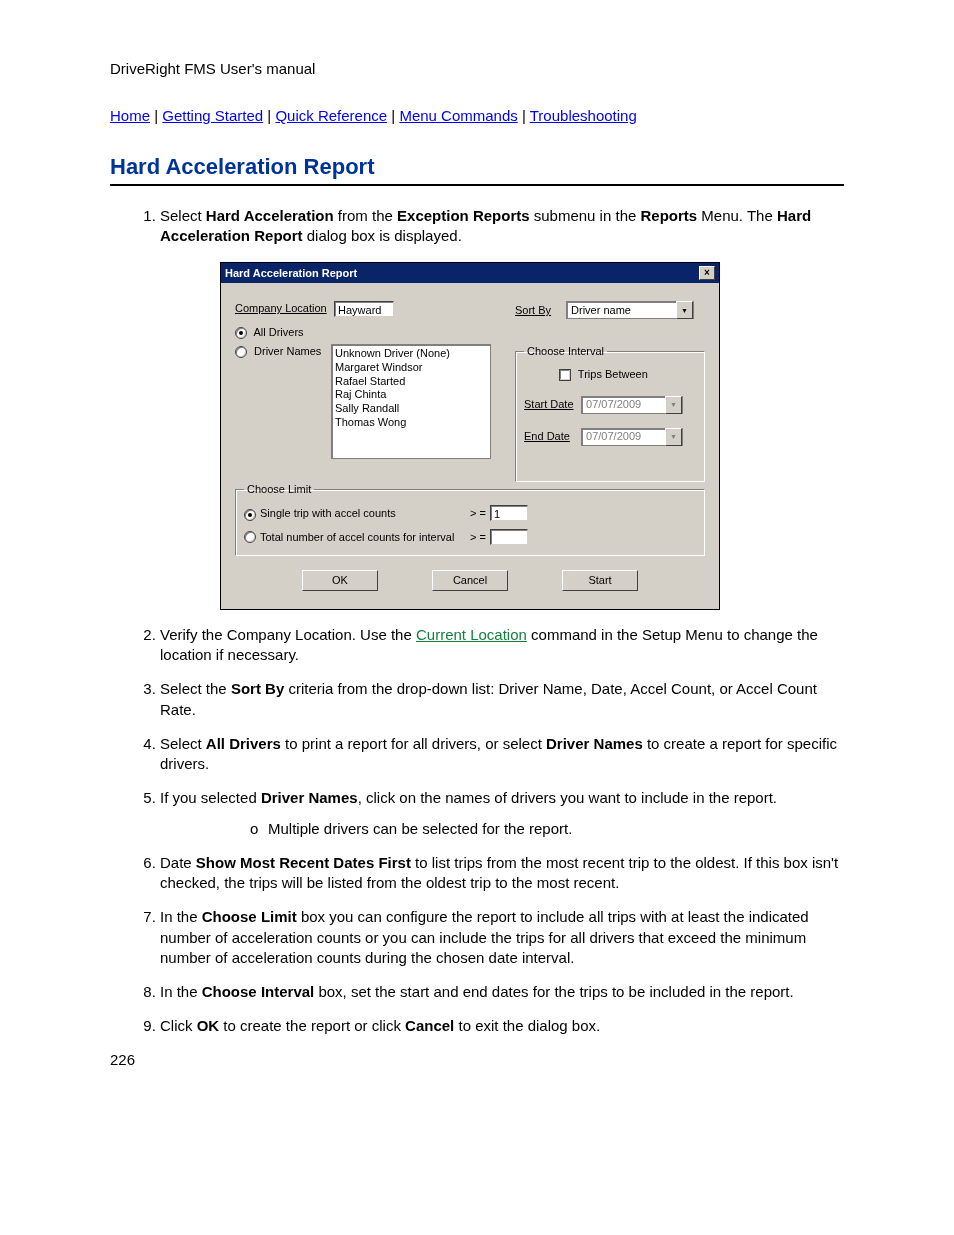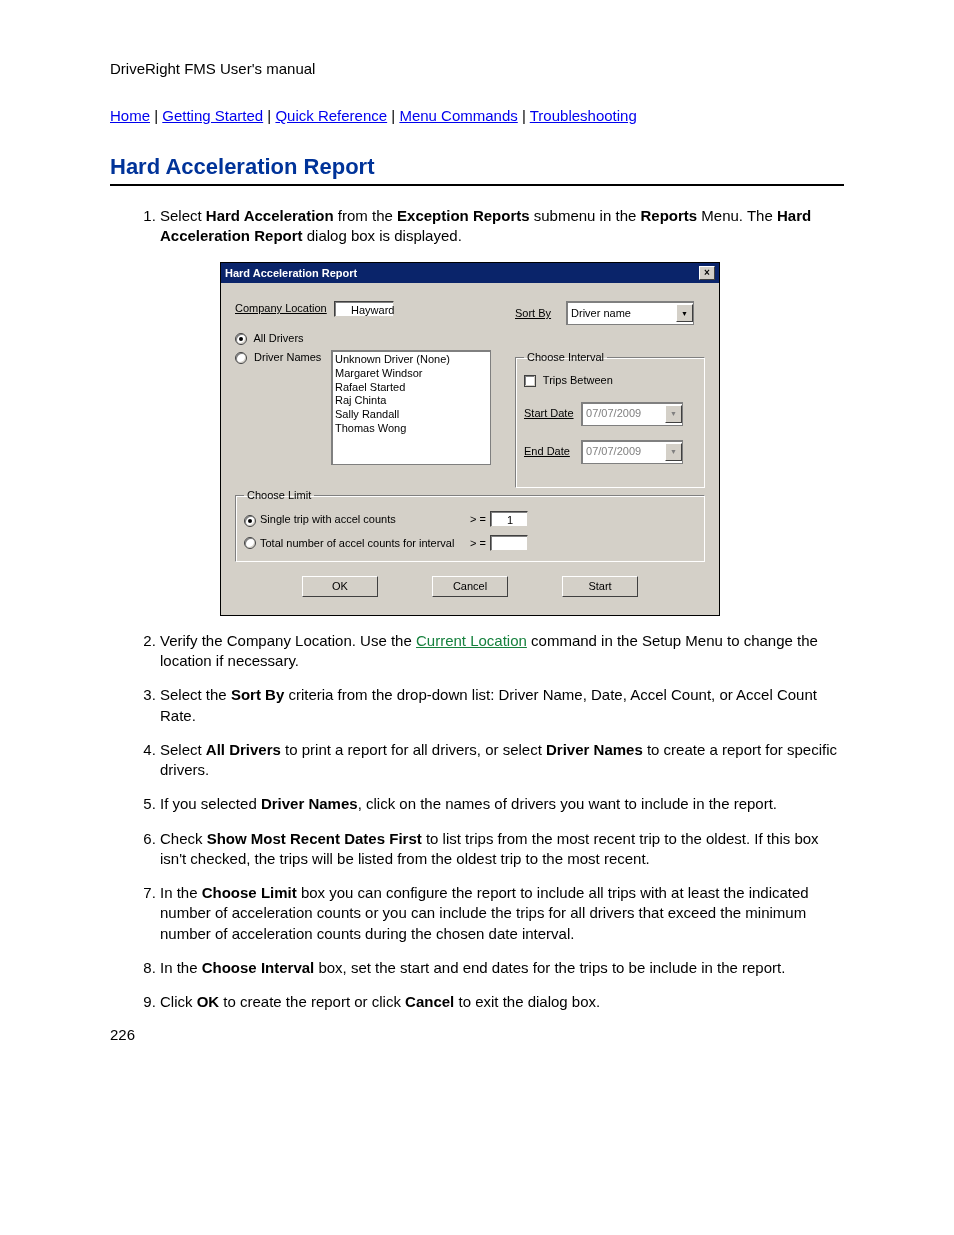--- a/index.html
+++ b/index.html
@@ -96,33 +96,33 @@
   .left-col { flex:1; }
   .right-col { width: 190px; }
   .lbl { display:inline-block;text-decoration:underline; }
   .textbox {
     background:#fff;
     border:1px solid #7f7f7f;
     border-top-color:#404040; border-left-color:#404040;
     border-right-color:#d4d0c8; border-bottom-color:#d4d0c8;
     box-shadow: inset 1px 1px 0 #808080;
     height:16px;
-    padding: 1px 16px;
+    padding: 1px 3px;
     box-sizing:border-box;
     font-size:11px;
     display:inline-block;
     vertical-align: middle;
   }
   .dropdown {
     display:inline-flex;
     align-items:center;
     background:#fff;
     border:1px solid #7f7f7f;
     box-shadow: inset 1px 1px 0 #808080;
-    height:24px;
+    height:18px;
     box-sizing:border-box;
   }
   .dropdown .dd-text { flex:1; padding:1px 4px; font-size:11px; }
   .dropdown .dd-btn {
     width:15px;height:16px;
     background:#d4d0c8;
     border:1px solid #fff;
     border-right-color:#404040; border-bottom-color:#404040;
     display:flex;align-items:center;justify-content:center;
     font-size:7px;
@@ -241,21 +241,21 @@
               <div>Margaret Windsor</div>
               <div>Rafael Started</div>
               <div>Raj Chinta</div>
               <div>Sally Randall</div>
               <div>Thomas Wong</div>
             </div>
           </div>
           <div class="right-col">
             <fieldset class="group" style="height:118px;">
               <legend>Choose Interval</legend>
-              <div style="margin-bottom:14px;">
+              <div style="margin-bottom:14px;margin-left:35px;">
                 <span class="checkbox"></span>
                 <span>Trips Between</span>
               </div>
               <div style="margin-bottom:14px;">
                 <span class="lbl" style="width:54px;">Start Date</span>
                 <span class="dropdown disabled" style="width:102px;">
                   <span class="dd-text">07/07/2009</span>
                   <span class="dd-btn">▼</span>
                 </span>
               </div>
@@ -304,33 +304,34 @@
     <span>Select the </span><b>Sort By</b><span> criteria from the drop-down list: Driver Name, Date, Accel Count, or Accel Count Rate.</span>
   </li>
 
   <li>
     <span>Select </span><b>All Drivers</b><span> to print a report for all drivers, or select </span><b>Driver Names</b><span> to create a report for specific drivers.</span>
   </li>
 
   <li>
     <span>If you selected </span><b>Driver Names</b><span>, click on the names of drivers you want to include in the report.</span>
     <ul class="sub">
+      <li>Multiple drivers can be selected for the report.</li>
     </ul>
   </li>
 
   <li>
-    <span>Check </span><b>Show Most Recent Dates First</b><span> to list trips from the most recent trip to the oldest. If this box isn't checked, the trips will be listed from the oldest trip to the most recent.</span>
+    <span>Date </span><b>Show Most Recent Dates First</b><span> to list trips from the most recent trip to the oldest. If this box isn't checked, the trips will be listed from the oldest trip to the most recent.</span>
   </li>
 
   <li>
     <span>In the </span><b>Choose Limit</b><span> box you can configure the report to include all trips with at least the indicated number of acceleration counts or you can include the trips for all drivers that exceed the minimum number of acceleration counts during the chosen date interval.</span>
   </li>
 
   <li>
-    <span>In the </span><b>Choose Interval</b><span> box, set the start and end dates for the trips to be include in the report.</span>
+    <span>In the </span><b>Choose Interval</b><span> box, set the start and end dates for the trips to be included in the report.</span>
   </li>
 
   <li>
     <span>Click </span><b>OK</b><span> to create the report or click </span><b>Cancel</b><span> to exit the dialog box.</span>
   </li>
 </ol>
 
 <div class="page-num">226</div>
 
 </body></html>

